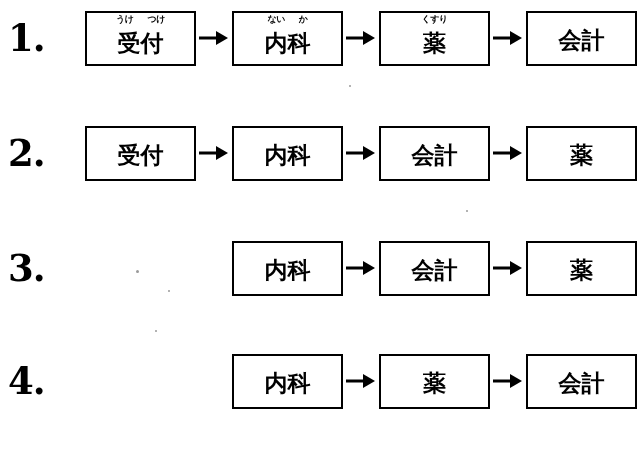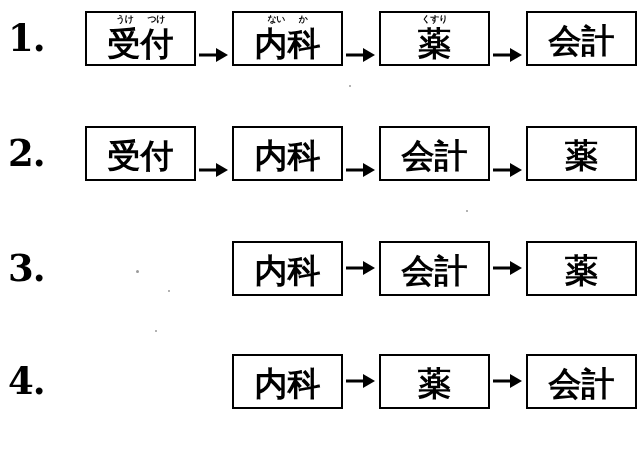--- a/index.html
+++ b/index.html
@@ -54,40 +54,40 @@
   }
 
   
   .flow {
     position: absolute;
     top: 10px;
     height: 56px;
     display: flex;
     align-items: center;
   }
-  .flow.start-col-0 { left: 85px; align-items: flex-end; }
+  .flow.start-col-0 { left: 85px; }
   .flow.start-col-1 { left: 232px; }
 
   .node {
     box-sizing: border-box;
     width: 111px;
     height: 55px;
     border: 2px solid #000;
     background: #fff;
     position: relative;
     display: flex;
     align-items: center;
     justify-content: center;
   }
   
   .flow .node:nth-of-type(2) { border-width: 2px 2px 2px 2px; }
 
   .node-text {
     font-family: "DejaVu Sans", "Liberation Sans", sans-serif;
-    font-size: 33px;
+    font-size: 23px;
     font-weight: 600;
     line-height: 1;
     letter-spacing: 0px;
     white-space: nowrap;
     transform: translateY(2px);
   }
   .node.has-ruby .node-text { transform: translateY(5px); }
 
   .ruby-row {
     position: absolute;

